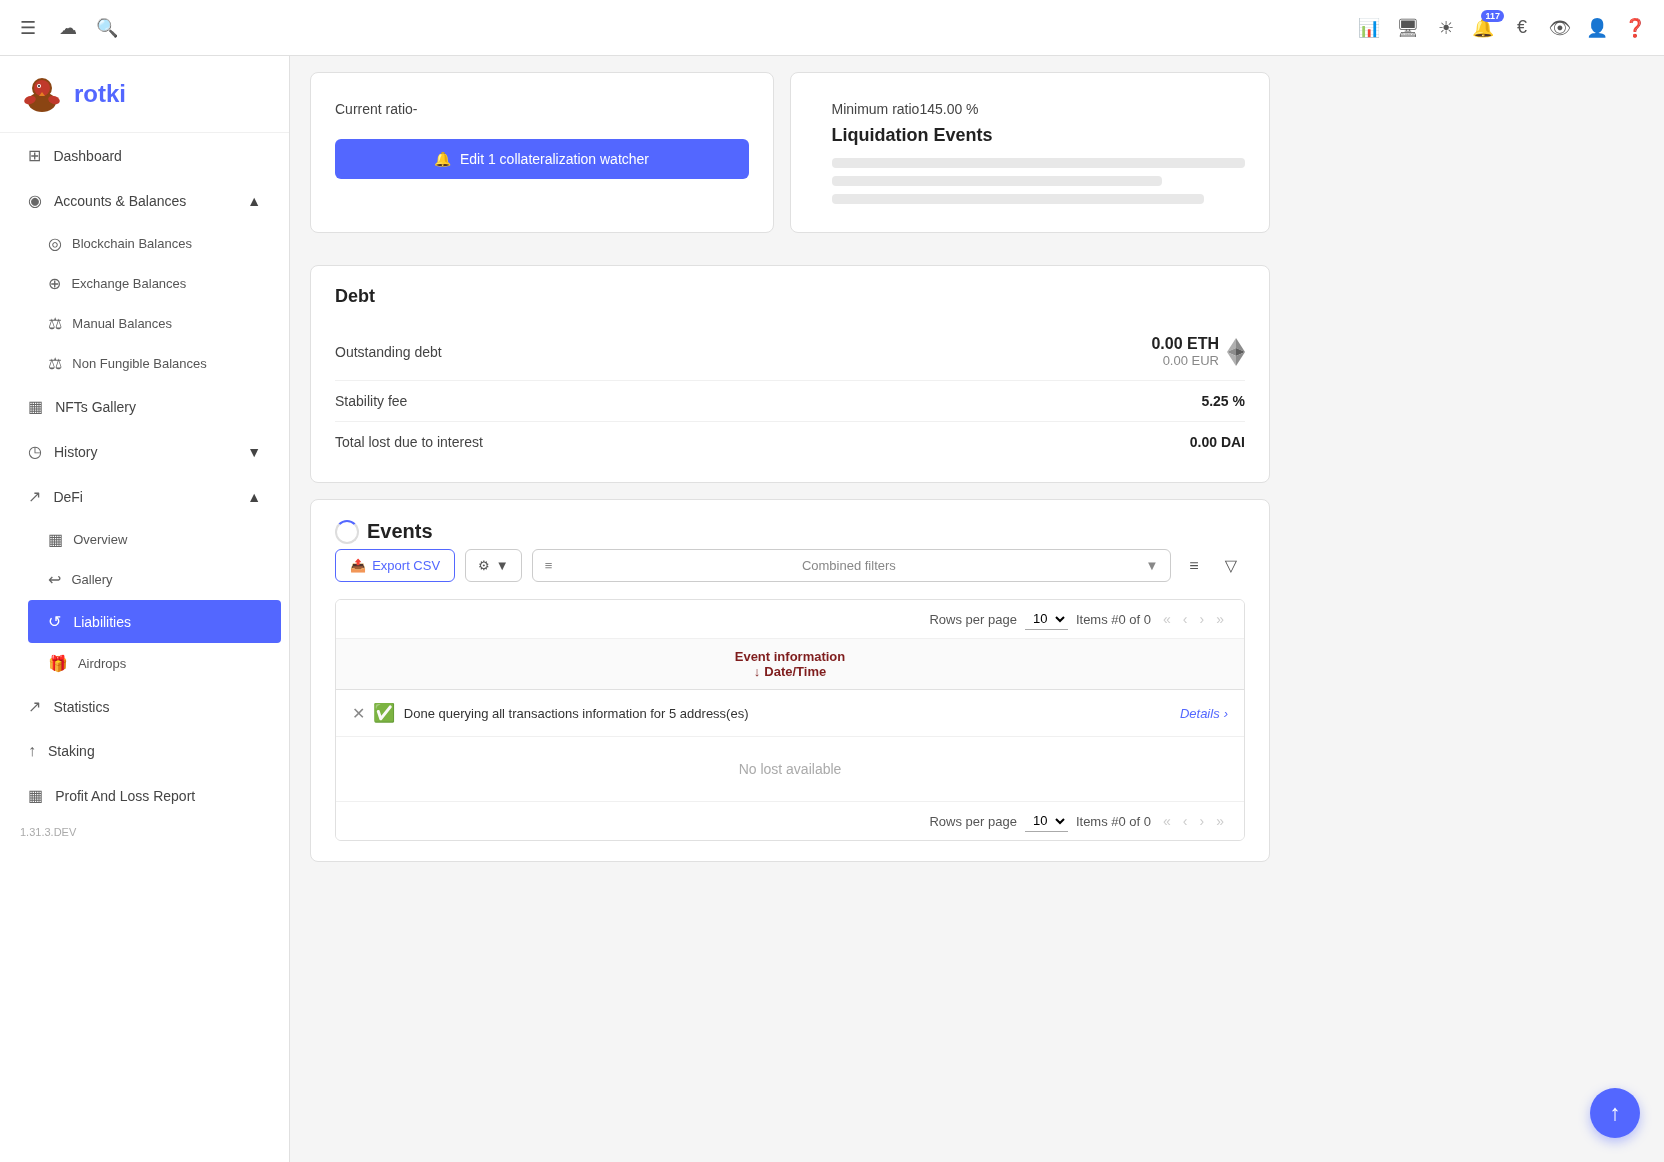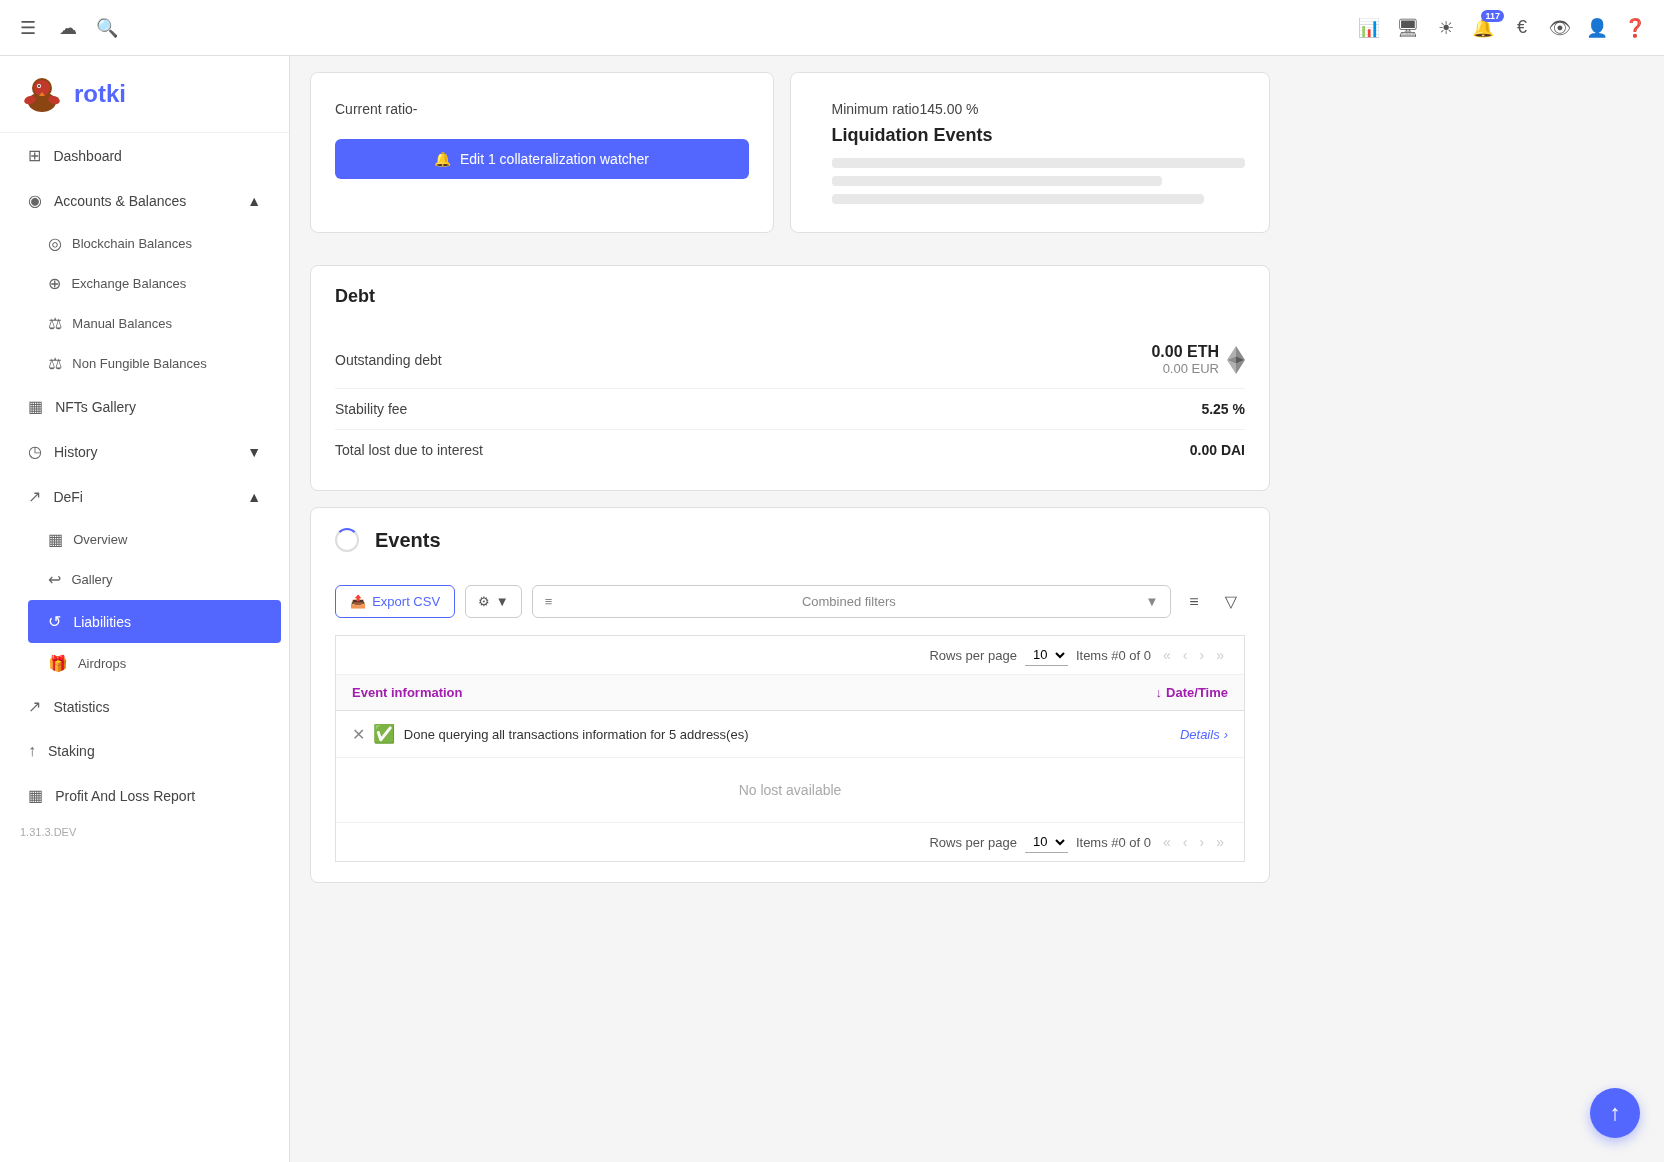--- a/index.html
+++ b/index.html
@@ -72,32 +72,32 @@
     .edit-button {
       width: 100%; margin-top: 14px; background: #5367ff; color: #fff;
       border: none; border-radius: 6px; padding: 12px 20px; font-size: 14px;
       cursor: pointer; display: flex; align-items: center; justify-content: center; gap: 8px;
     }
 
     .liquidation-title { font-size: 18px; font-weight: 600; color: #222; margin-bottom: 12px; }
     .skeleton-line { height: 10px; background: #e8e8e8; border-radius: 4px; margin-bottom: 8px; }
 
     
-    .section-title { font-size: 18px; font-weight: 600; color: #222; margin-bottom: 24px; }
+    .section-title { font-size: 18px; font-weight: 600; color: #222; margin-bottom: 16px; }
     .debt-row { display: flex; justify-content: space-between; align-items: center; padding: 12px 0; border-bottom: 1px solid #f0f0f0; }
     .debt-label { font-size: 14px; color: #444; }
     .debt-value-block { text-align: right; display: flex; align-items: center; gap: 8px; }
     .debt-eth { font-size: 16px; font-weight: 600; color: #222; }
     .debt-eur { font-size: 13px; color: #888; }
     .debt-percent { font-size: 14px; font-weight: 600; color: #222; }
     .debt-dai { font-size: 14px; font-weight: 600; color: #222; }
     .debt-values-col { text-align: right; }
 
     
-    .events-header { display: flex; align-items: center; gap: 16px; margin-bottom: 32px; }
+    .events-header { display: flex; gap: 8px; margin-bottom: 4px; }
     .events-title { font-size: 20px; font-weight: 600; color: #222; }
     .spinner { width: 24px; height: 24px; border: 2px solid #ddd; border-top: 2px solid #5367ff; border-radius: 50%; animation: spin 1s linear infinite; }
     @keyframes spin { to { transform: rotate(360deg); } }
 
     .events-toolbar { display: flex; align-items: center; gap: 10px; margin-bottom: 16px; }
     .export-btn {
       display: flex; align-items: center; gap: 6px; padding: 8px 14px;
       border: 1px solid #5367ff; border-radius: 6px; color: #5367ff;
       background: #fff; cursor: pointer; font-size: 13px; font-weight: 500;
     }
@@ -107,29 +107,29 @@
       background: #fff; cursor: pointer; font-size: 13px;
     }
     .combined-filter {
       flex: 1; display: flex; align-items: center; justify-content: space-between;
       padding: 8px 12px; border: 1px solid #ccc; border-radius: 6px;
       background: #fff; cursor: pointer; font-size: 13px; color: #888;
     }
     .filter-icon-btn { padding: 8px; border: none; background: transparent; cursor: pointer; color: #555; font-size: 16px; }
 
     
-    .table-container { border: 1px solid #e0e0e0; border-radius: 0; overflow: hidden; }
+    .table-container { border: 1px solid #e0e0e0; border-radius: 6px; overflow: hidden; }
     .table-pagination { display: flex; align-items: center; justify-content: flex-end; gap: 8px; padding: 8px 16px; background: #fff; border-bottom: 1px solid #f0f0f0; font-size: 13px; color: #555; }
     .rows-select { border: none; border-bottom: 1px solid #aaa; padding: 2px 4px; font-size: 13px; background: transparent; cursor: pointer; }
     .items-count { font-size: 13px; color: #555; }
     .page-nav { display: flex; align-items: center; gap: 4px; }
     .page-btn { background: none; border: none; cursor: pointer; color: #888; font-size: 14px; padding: 2px 4px; }
     .page-btn:disabled { color: #ccc; cursor: default; }
 
-    .table-header-row { display: flex; align-items: center; justify-content: space-between; padding: 10px 16px; background: #fafafa; border-bottom: 1px solid #e0e0e0; font-size: 13px; font-weight: 600; color: #a21caf; }
+    .table-header-row { display: flex; align-items: center; justify-content: space-between; padding: 10px 16px; background: #fafafa; border-bottom: 1px solid #e0e0e0; font-size: 13px; font-weight: 600; color: #7f1d1d; flex-direction: column; }
     .col-event { flex: 1; }
     .col-datetime { display: flex; align-items: center; gap: 4px; cursor: pointer; }
 
     .notification-row { display: flex; align-items: center; gap: 8px; padding: 12px 16px; background: #fff; border-bottom: 1px solid #f0f0f0; }
     .close-x { background: none; border: none; cursor: pointer; color: #888; font-size: 16px; }
     .check-circle { color: #4caf50; font-size: 18px; }
     .notif-text { font-size: 13px; color: #333; flex: 1; }
     .details-link { color: #5367ff; font-size: 13px; cursor: pointer; display: flex; align-items: center; gap: 4px; font-style: italic; }
 
     .no-data-row { padding: 24px; text-align: center; font-size: 14px; color: #aaa; background: #fff; }

